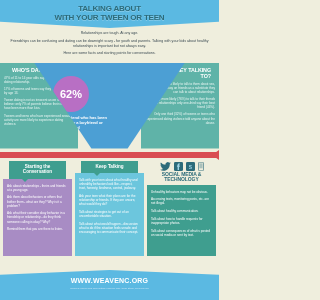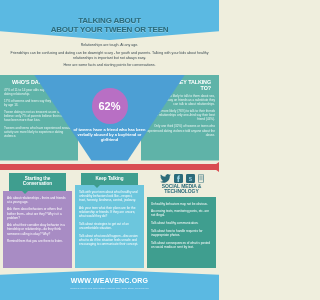--- a/index.html
+++ b/index.html
@@ -5,21 +5,21 @@
   * { margin:0; padding:0; box-sizing:border-box; }
   html,body { width:219px; height:300px; overflow:hidden; }
   body {
     font-family:"Liberation Sans", sans-serif;
     background:#efeedd;
     position:relative;
   }
   
   .header {
     background:#5bb9e2;
-    padding:16px 0 6px;
+    padding:4px 0 6px;
     text-align:center;
     position:relative;
     clip-path:polygon(0 0, 100% 0, 100% 78%, 50% 100%, 0 78%);
   }
   .hdr-l1, .hdr-l3 {
     color:#2c6b7a; font-weight:bold; font-size:8px;
     letter-spacing:-.2px; line-height:9px;
     text-shadow:0 1px 0 rgba(255,255,255,.25);
   }
   .hdr-l2 {
@@ -42,21 +42,21 @@
     letter-spacing:-.1px; margin-bottom:3px;
   }
   .col.left h3 { text-align:left; padding-left:8px; }
   .col.right h3 { text-align:right; padding-right:4px; }
   .col p { font-size:3.1px; line-height:4.1px; color:#e9f6f3; margin-bottom:3.2px; }
   .col.right p { text-align:right; }
   .funnel {
     position:absolute; left:34px; top:0; width:151px; height:86px;
     background:#4c9fd4;
     clip-path:polygon(0 0, 100% 0, 62% 100%, 50% 100%, 38% 100%);
-    display:flex; flex-direction:column; align-items:center;
+    display:flex; flex-direction:column; align-items:flex-start;
     padding-top:13px;
   }
   .funnel-inner { width:74px; text-align:center; }
   .circle {
     width:36px; height:36px; border-radius:50%;
     background:#b86fc4; margin:0 auto 3px;
     display:flex; align-items:center; justify-content:center;
   }
   .circle span { color:#ffffff; font-size:11px; font-weight:bold; }
   .funnel-cap { color:#ffffff; font-size:4px; line-height:5px; font-weight:bold; }
@@ -109,21 +109,21 @@
   .footer .url {
     color:#ffffff; font-weight:bold; font-size:7px; letter-spacing:.2px;
   }
   .footer .src { color:#cbe7f5; font-size:2.4px; margin-top:3px; line-height:3px; }
 </style>
 </head>
 <body>
 
 <div class="header">
   <div class="hdr-l1">TALKING ABOUT</div>
-  <div class="hdr-l3">ABOUT YOUR TWEEN OR TEEN</div>
+  <div class="hdr-l3">WITH YOUR TWEEN OR TEEN</div>
 </div>
 
 <div class="intro">
   <p>Relationships are tough. At any age.</p>
   <p>Friendships can be confusing and dating can be downright scary - for youth and parents. Talking with your kids about healthy relationships is important but not always easy.</p>
   <p>Here are some facts and starting points for conversations.</p>
 </div>
 
 <div class="mid">
 

